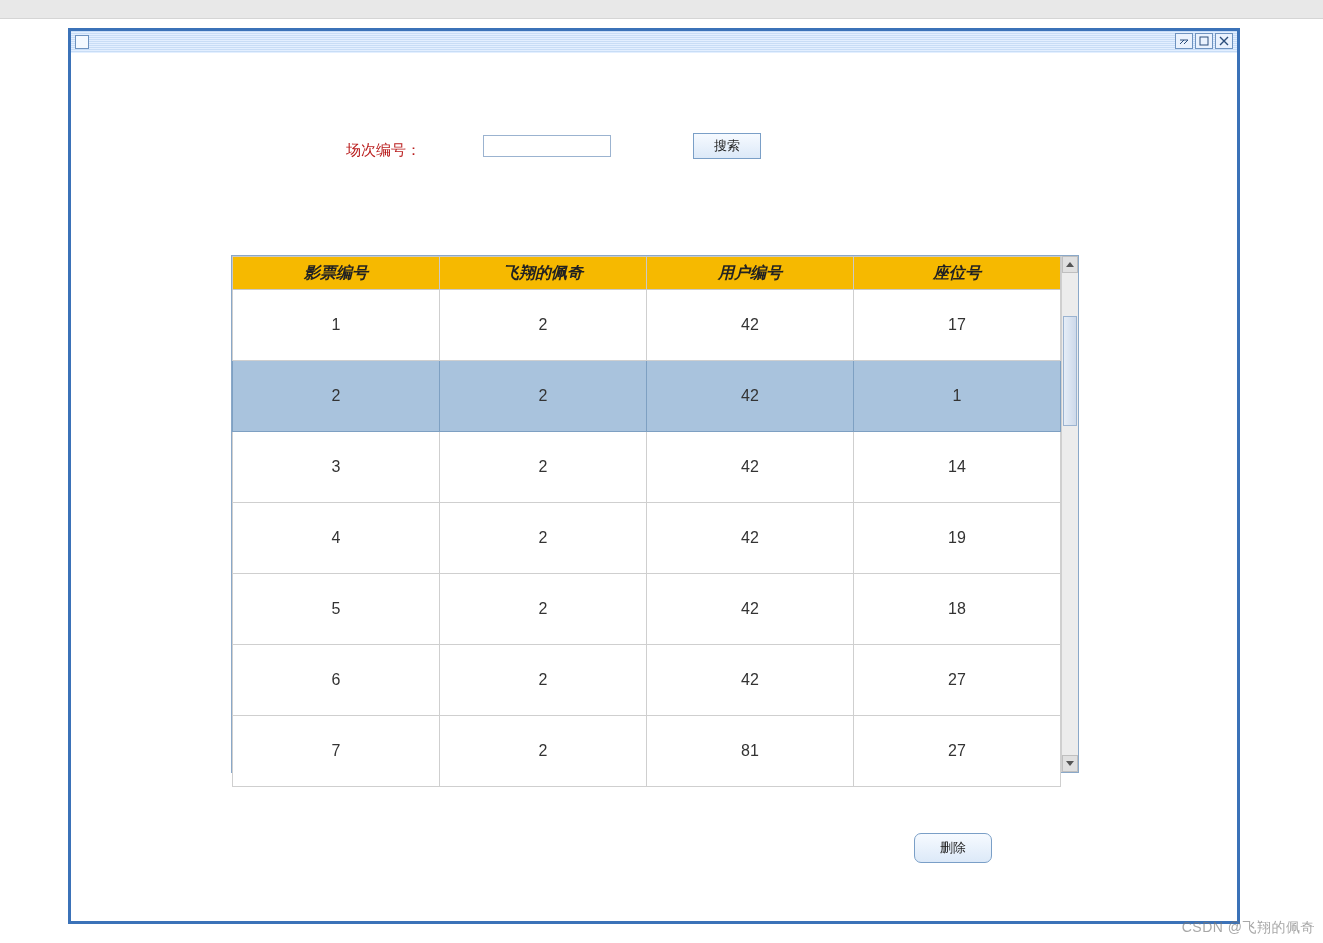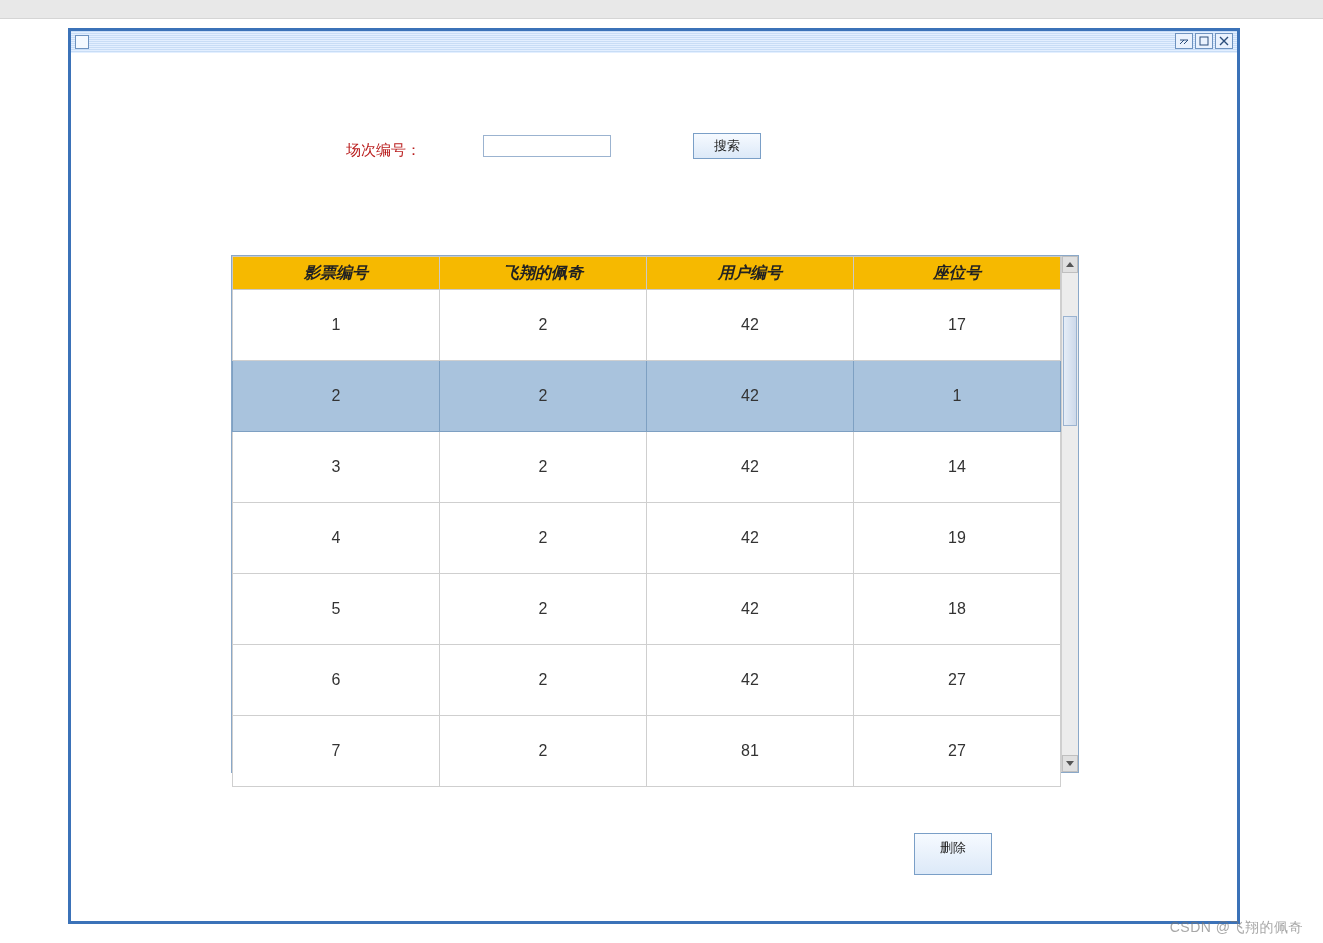--- a/index.html
+++ b/index.html
@@ -141,23 +141,24 @@
     box-sizing: border-box;
   }
   .search-btn {
     left: 622px;
     top: -2px;
   }
   .delete-btn {
     position: absolute;
     left: 843px;
     top: 780px;
-    height: 42px;
+    height: 30px;
     line-height: 28px;
     min-width: 78px;
+    border-radius: 7px;
   }
 
   .table-wrap {
     position: absolute;
     left: 160px;
     top: 202px;
     width: 848px;
     height: 518px;
     border: 1px solid #8aa8c8;
     box-sizing: border-box;
@@ -234,21 +235,21 @@
     background: linear-gradient(90deg,#e5edf7,#cdd9ea);
     border: 1px solid #9bb3d0;
     box-sizing: border-box;
   }
   .tri { width:0;height:0;border-left:4px solid transparent;border-right:4px solid transparent; }
   .tri.up { border-bottom:5px solid #555; }
   .tri.down { border-top:5px solid #555; }
 
   .watermark {
     position: absolute;
-    right: 20px;
+    right: 8px;
     bottom: 6px;
     font-size: 14px;
     color: rgba(120,120,120,0.65);
     letter-spacing: 0.5px;
   }
 </style>
 </head>
 <body>
 
 <div class="desktop">

